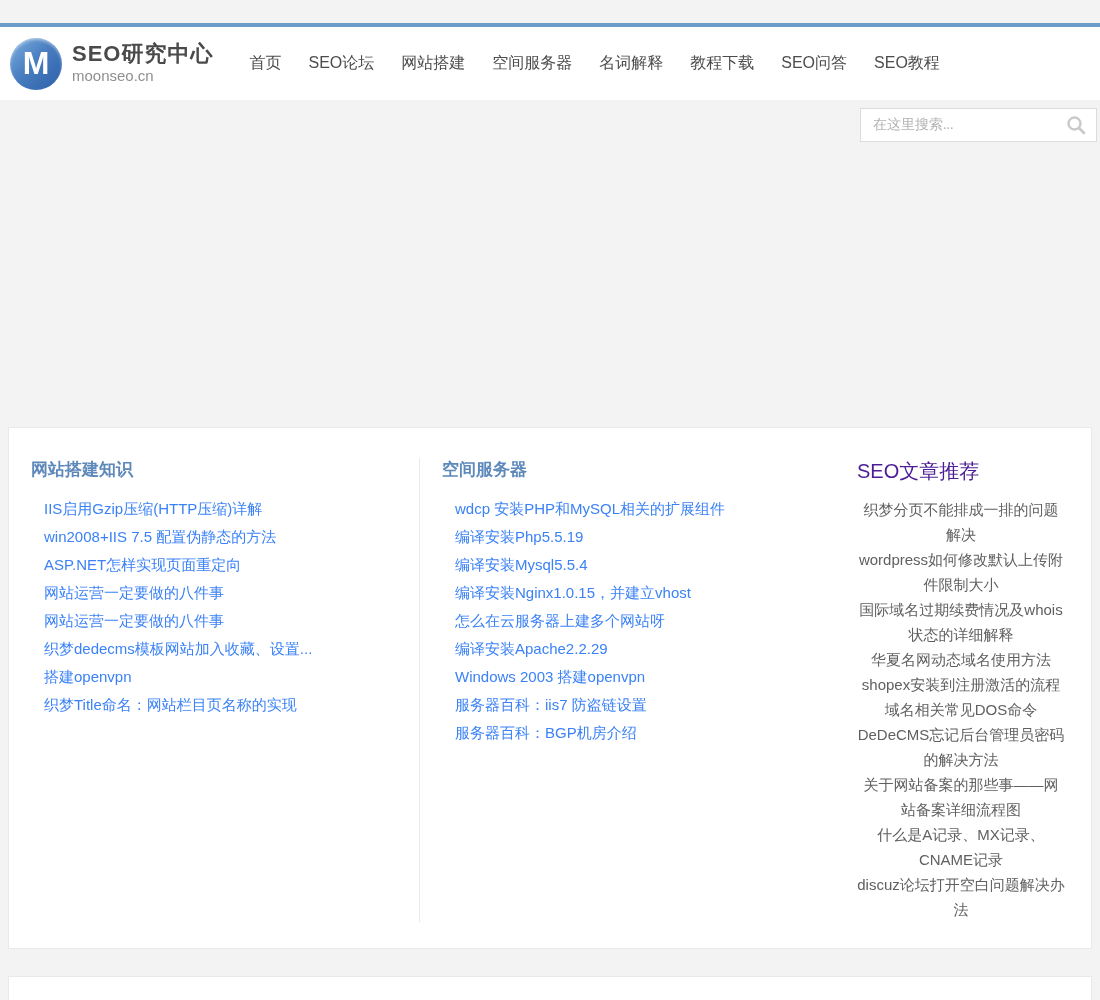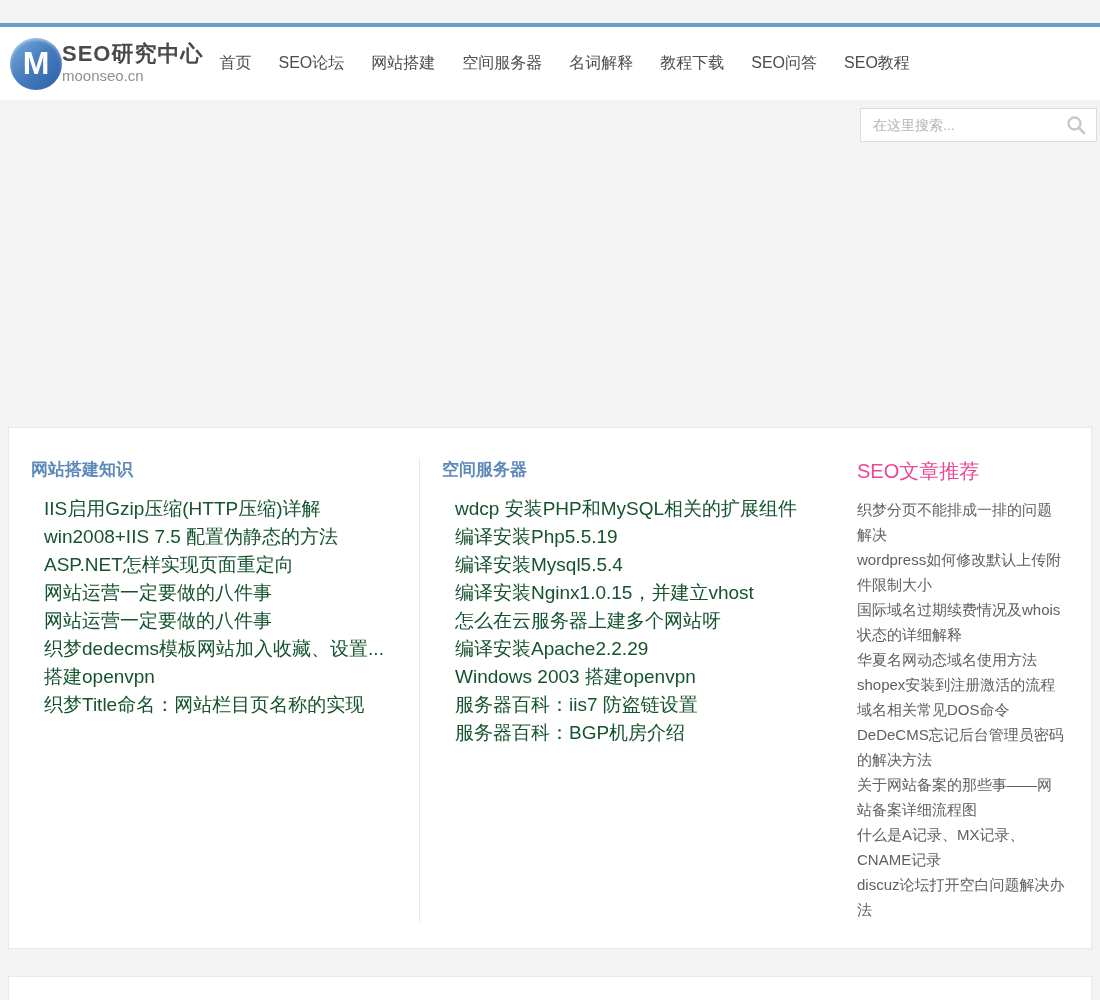--- a/index.html
+++ b/index.html
@@ -18,36 +18,36 @@
   
   .site-header { height:73px; background:#ffffff; display:flex; align-items:center; padding-left:10px; }
   .logo { display:flex; align-items:center; cursor:pointer; }
   .logo-circle {
     width:52px; height:52px; border-radius:50%;
     background:linear-gradient(135deg,#7db0e0 0%,#4a7fc1 45%,#2b5ea8 100%);
     color:#fff; display:flex; align-items:center; justify-content:center;
     font-size:32px; font-weight:bold;
     box-shadow:inset 0 2px 3px rgba(255,255,255,.45);
   }
-  .brand-text { line-height:1.1; }
+  .brand-text { margin-left:10px; line-height:1.1; }
   .brand-name { font-size:22px; font-weight:bold; color:#4a4a4a; letter-spacing:1px; }
   .brand-domain { font-size:15px; color:#8f8f8f; margin-top:2px; }
 
-  .main-nav { margin-left:16px; }
+  .main-nav { margin-left:36px; }
   .main-nav ul { list-style:none; display:flex; gap:27px; }
   .main-nav li { font-size:16px; color:#4c4c4c; cursor:pointer; white-space:nowrap; }
 
   
   .search-box {
     position:absolute; left:860px; top:108px; width:237px; height:34px;
     background:#fff; border:1px solid #dcdcdc; display:flex; align-items:center;
   }
   .search-box input {
     flex:1; height:100%; border:none; outline:none; background:transparent;
-    font-family:Liberation Sans, sans-serif; font-size:14px; color:#666; padding:0 0 0 12px;
+    font-family:Liberation Serif, serif; font-size:14px; color:#666; padding:0 0 0 12px;
   }
   .search-box input::placeholder { color:#b3b3b3; }
   .search-btn {
     width:40px; height:100%; border:none; background:transparent; cursor:pointer;
     display:flex; align-items:center; justify-content:center;
   }
 
   
   .hero-spacer { height:327px; }
 
@@ -56,28 +56,28 @@
     margin:0 8px; background:#ffffff; border:1px solid #e9e9e9;
     display:flex; padding:30px 0 26px 0;
   }
   .card + .card { margin-top:27px; }
   .card-2 { height:450px; }
   .col { padding-left:22px; }
   .col-1 { width:410px; }
   .col-2 { width:420px; border-left:1px solid #e9e9e9; }
   .col-3 { flex:1; padding-left:18px; padding-right:26px; }
   .col-title { font-size:17px; font-weight:bold; color:#5d88ba; }
-  .col-3 .col-title { font-size:20px; font-weight:normal; color:#ec4899; }
+  .col-3 .col-title { font-size:20px; font-weight:normal; color:#4c1d95; }
   .col ul { list-style:none; margin-top:14px; }
   .col-1 ul, .col-2 ul { padding-left:13px; }
   .col-1 li, .col-2 li {
-    font-size:19px; color:#14532d; height:28px; line-height:28px;
+    font-size:15px; color:#3b82f6; height:28px; line-height:28px;
     white-space:nowrap; cursor:pointer;
   }
-  .col-3 ul { margin-top:12px; }
+  .col-3 ul { margin-top:12px;text-align:center; }
   .col-3 li {
     font-size:15px; color:#606060; line-height:25px; cursor:pointer;
   }
 </style>
 </head>
 <body>
 
 <div class="page">
 
   <div class="top-strip"></div>

